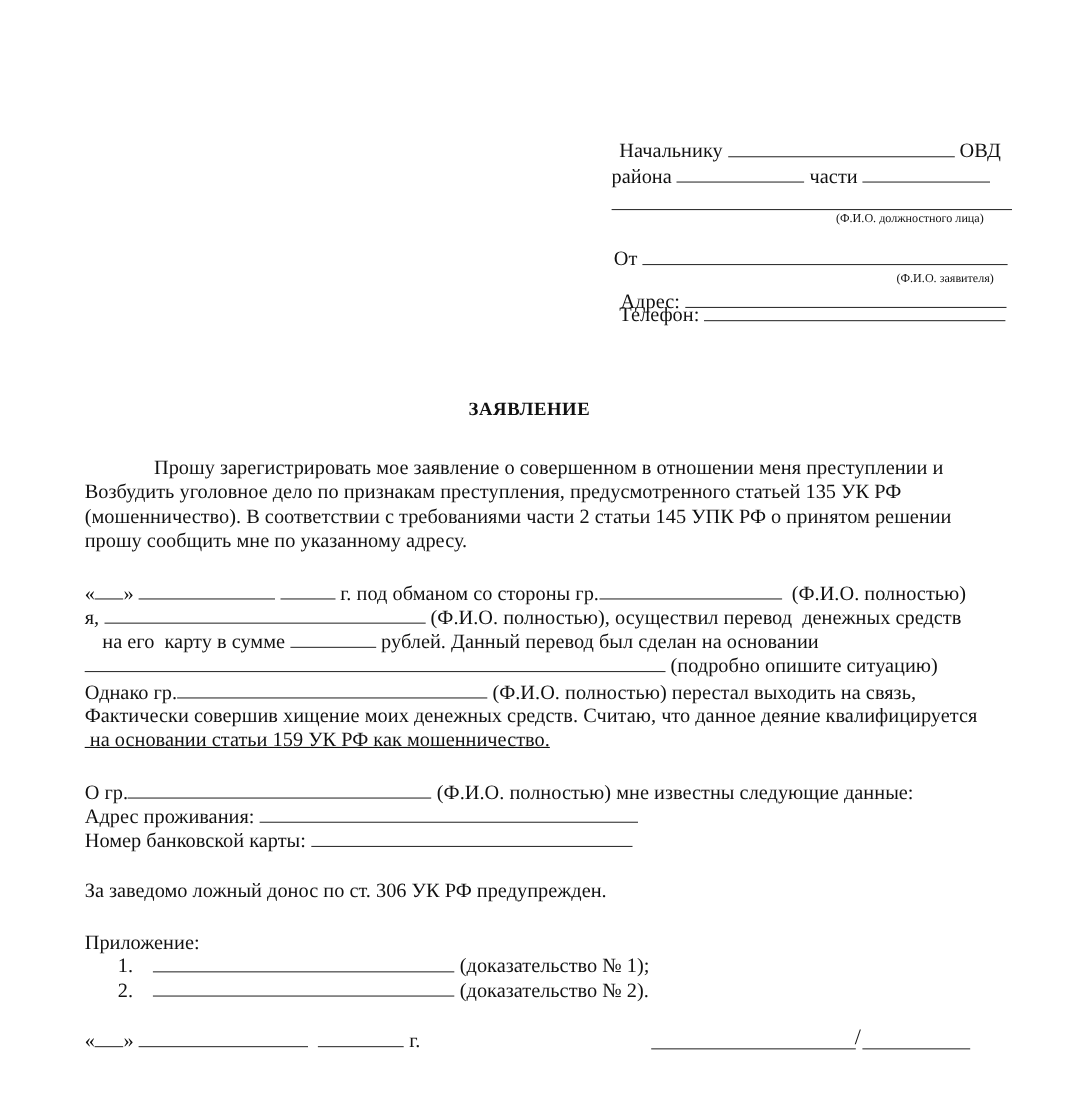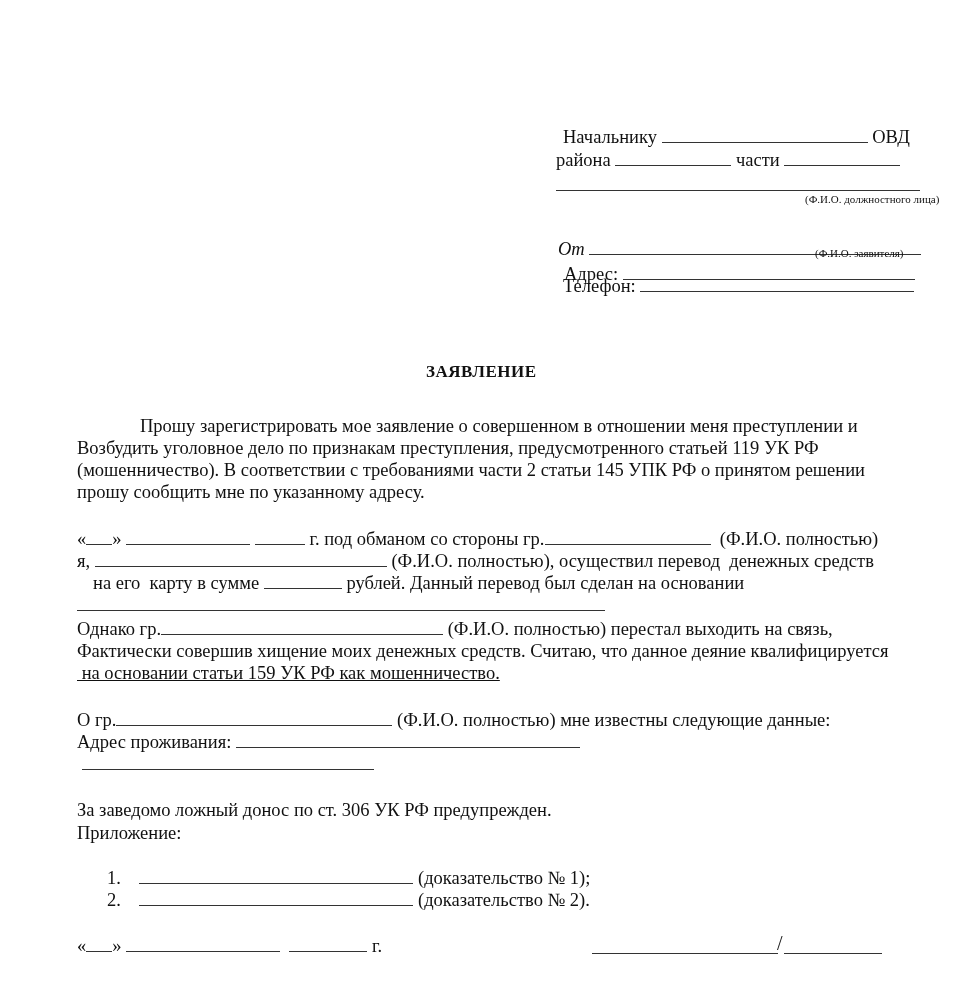--- a/index.html
+++ b/index.html
@@ -16,58 +16,58 @@
     .slash { position: absolute; font-size: 20px; line-height: 22px; }
   </style>
 </head>
 <body>
 
 <div class="ln" style="left:563px; top:126px;text-align:right;"><span>Начальнику</span> <span class="u" style="width:206px;"></span> <span>ОВД</span></div>
 
 <div class="ln" style="left:556px; top:149px;"><span>района</span> <span class="u" style="width:116px;"></span> <span>части</span> <span class="u" style="width:116px;"></span></div>
 
 <div class="hr" style="left:556px; top:190px; width:364px;"></div>
-<div class="ln small" style="left:760px; top:193px;margin-left:45px;">(Ф.И.О. должностного лица)</div>
+<div class="ln small" style="left:760px; top:193px;">(Ф.И.О. должностного лица)</div>
 
-<div class="ln" style="left:558px; top:238px;font-style:italic;"><span>От</span> <span class="u" style="width:332px;"></span></div>
+<div class="ln" style="left:558px; top:224px;"><span>От</span> <span class="u" style="width:332px;"></span></div>
 <div class="ln small" style="left:815px; top:247px;">(Ф.И.О. заявителя)</div>
 
 <div class="ln" style="left:564px; top:263px;"><span>Адрес:</span> <span class="u" style="width:292px;"></span></div>
 
 <div class="ln" style="left:563px; top:275px;"><span>Телефон:</span> <span class="u" style="width:274px;"></span></div>
 
 <div class="ln title" style="left:426px; top:361px;">ЗАЯВЛЕНИЕ</div>
 
 <div class="ln" style="left:140px; top:415px;">Прошу зарегистрировать мое заявление о совершенном в отношении меня преступлении и</div>
-<div class="ln" style="left:77px; top:437px;">Возбудить уголовное дело по признакам преступления, предусмотренного статьей 119 УК РФ</div>
+<div class="ln" style="left:77px; top:437px;">Возбудить уголовное дело по признакам преступления, предусмотренного статьей 135 УК РФ</div>
 <div class="ln" style="left:77px; top:459px;">(мошенничество). В соответствии с требованиями части 2 статьи 145 УПК РФ о принятом решении</div>
 <div class="ln" style="left:77px; top:481px;">прошу сообщить мне по указанному адресу.</div>
 
 <div class="ln" style="left:77px; top:528px;"><span>«</span><span class="u" style="width:26px;"></span><span>»</span> <span class="u" style="width:124px;"></span> <span class="u" style="width:50px;"></span> <span>г. под обманом со стороны гр.</span><span class="u" style="width:166px;"></span>  <span>(Ф.И.О. полностью)</span></div>
 
 <div class="ln" style="left:77px; top:550px;"><span>я,</span> <span class="u" style="width:292px;"></span> <span>(Ф.И.О. полностью), осуществил перевод  денежных средств</span></div>
 
 <div class="ln" style="left:77px; top:572px;margin-left:16px;"><span>на его  карту в сумме</span> <span class="u" style="width:78px;"></span> <span>рублей. Данный перевод был сделан на основании</span></div>
 
-<div class="ln" style="left:77px; top:594px;"><span class="u" style="width:528px;"></span> </div>
+<div class="ln" style="left:77px; top:594px;"><span class="u" style="width:528px;"></span> <span>(подробно опишите ситуацию)</span></div>
 
 <div class="ln" style="left:77px; top:618px;"><span>Однако гр.</span><span class="u" style="width:282px;"></span> <span>(Ф.И.О. полностью) перестал выходить на связь,</span></div>
 
 <div class="ln" style="left:77px; top:640px;">Фактически совершив хищение моих денежных средств. Считаю, что данное деяние квалифицируется</div>
 <div class="ln" style="left:77px; top:662px;text-decoration:underline;"> на основании статьи 159 УК РФ как мошенничество.</div>
 
 <div class="ln" style="left:77px; top:709px;"><span>О гр.</span><span class="u" style="width:276px;"></span> <span>(Ф.И.О. полностью) мне известны следующие данные:</span></div>
 
 <div class="ln" style="left:77px; top:731px;"><span>Адрес проживания:</span> <span class="u" style="width:344px;"></span></div>
 
-<div class="ln" style="left:77px; top:753px;"> <span class="u" style="width:292px;"></span></div>
+<div class="ln" style="left:77px; top:753px;"><span>Номер банковской карты:</span> <span class="u" style="width:292px;"></span></div>
 
 <div class="ln" style="left:77px; top:799px;">За заведомо ложный донос по ст. 306 УК РФ предупрежден.</div>
 
-<div class="ln" style="left:77px; top:822px;">Приложение:</div>
+<div class="ln" style="left:77px; top:847px;">Приложение:</div>
 <div class="ln" style="left:107px; top:867px;"><span>1.</span>    <span class="u" style="width:274px;"></span> <span>(доказательство № 1);</span></div>
 <div class="ln" style="left:107px; top:889px;"><span>2.</span>    <span class="u" style="width:274px;"></span> <span>(доказательство № 2).</span></div>
 
 <div class="ln" style="left:77px; top:935px;"><span>«</span><span class="u" style="width:26px;"></span><span>»</span> <span class="u" style="width:154px;"></span>  <span class="u" style="width:78px;"></span> <span>г.</span></div>
 
 <div class="hr" style="left:592px; top:953px; width:186px;"></div>
 <div class="slash" style="left:777px; top:932px;">/</div>
 <div class="hr" style="left:784px; top:953px; width:98px;"></div>
 
 </body></html>

